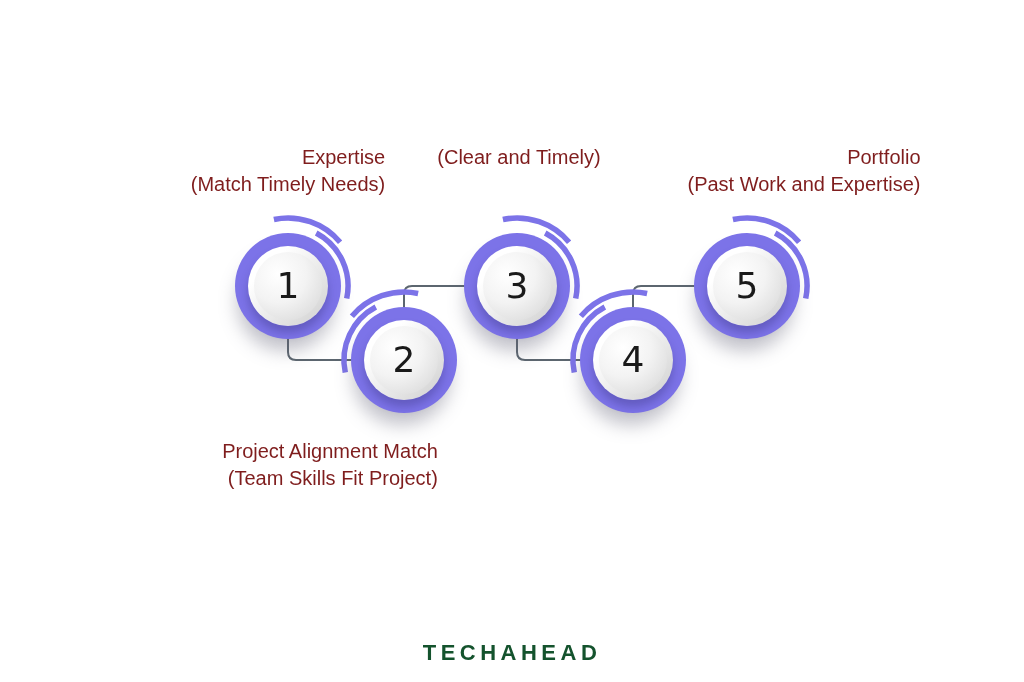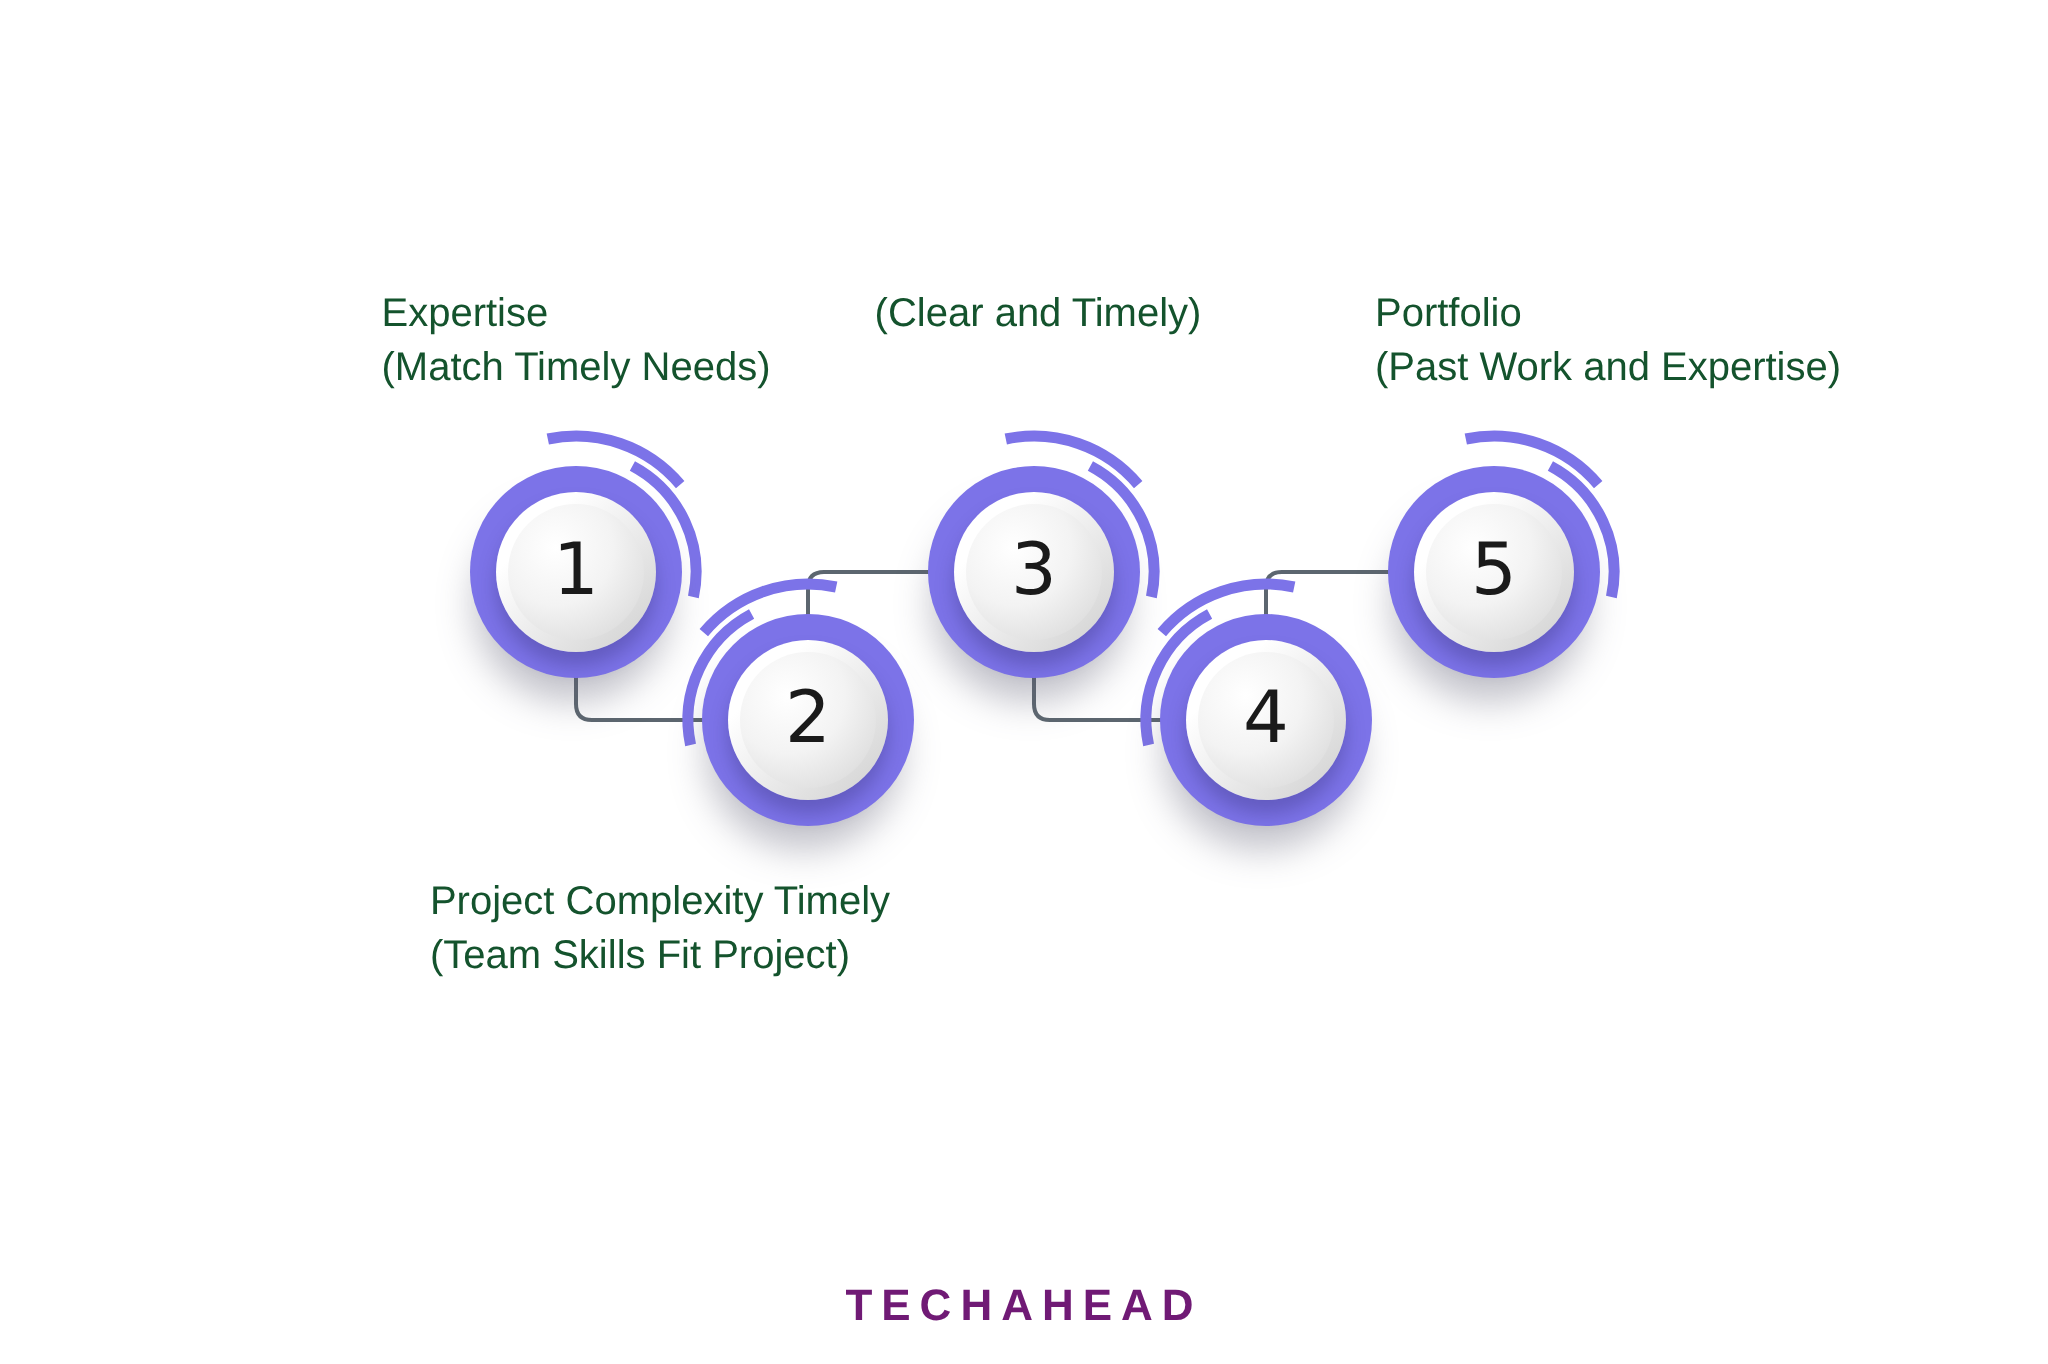--- a/index.html
+++ b/index.html
@@ -29,32 +29,32 @@
     font-family:"DejaVu Sans","Liberation Sans",sans-serif;
     font-size:36px;font-weight:400;color:#1a1a1a;line-height:1;
   }
   .n1{left:235px;top:233px}
   .n2{left:351px;top:307px}
   .n3{left:464px;top:233px}
   .n4{left:580px;top:307px}
   .n5{left:694px;top:233px}
   
   .label{
-    position:absolute;transform:translateX(-50%);text-align:left;
-    font-size:20px;line-height:27px;color:#14532d;white-space:nowrap;z-index:3;
+    position:absolute;transform:translateX(-50%);text-align:right;
+    font-size:20px;line-height:27px;color:#7f1d1d;white-space:nowrap;z-index:3;
   }
   .l1{left:288px;top:144px}
   .l3{left:519px;top:144px}
   .l5{left:804px;top:144px}
   .l2{left:330px;top:438px}
   .l4{left:692px;top:438px}
   
   .logo{
     position:absolute;left:512px;top:640px;transform:translateX(-50%);
-    font-size:22px;font-weight:700;letter-spacing:4.5px;color:#701a75;z-index:3;
+    font-size:22px;font-weight:700;letter-spacing:4.5px;color:#14532d;z-index:3;
   }
 </style>
 </head>
 <body>
 
 <div class="canvas">
 
   <svg class="layer" width="1024" height="682" viewBox="0 0 1024 682">
     <g fill="none" stroke-width="2">
       <path d="M288 286 L288 352 Q288 360 296 360 L404 360" stroke="#5c666f"></path>
@@ -120,21 +120,21 @@
         </div>
       </div>
     </div>
   </div>
 
   <div class="label l1">
     <div>Expertise</div>
     <div>(Match Timely Needs)</div>
   </div>
   <div class="label l2">
-    <div>Project Complexity Timely</div>
+    <div>Project Alignment Match</div>
     <div>(Team Skills Fit Project)</div>
   </div>
   <div class="label l3">
     <div>(Clear and Timely)</div>
   </div>
   <div class="label l5">
     <div>Portfolio</div>
     <div>(Past Work and Expertise)</div>
   </div>
 

